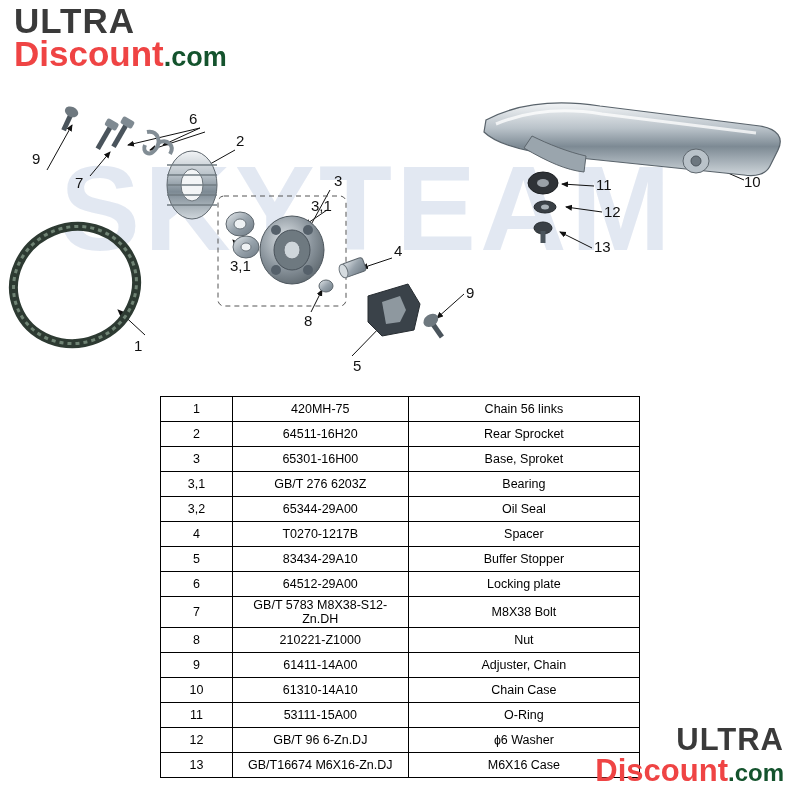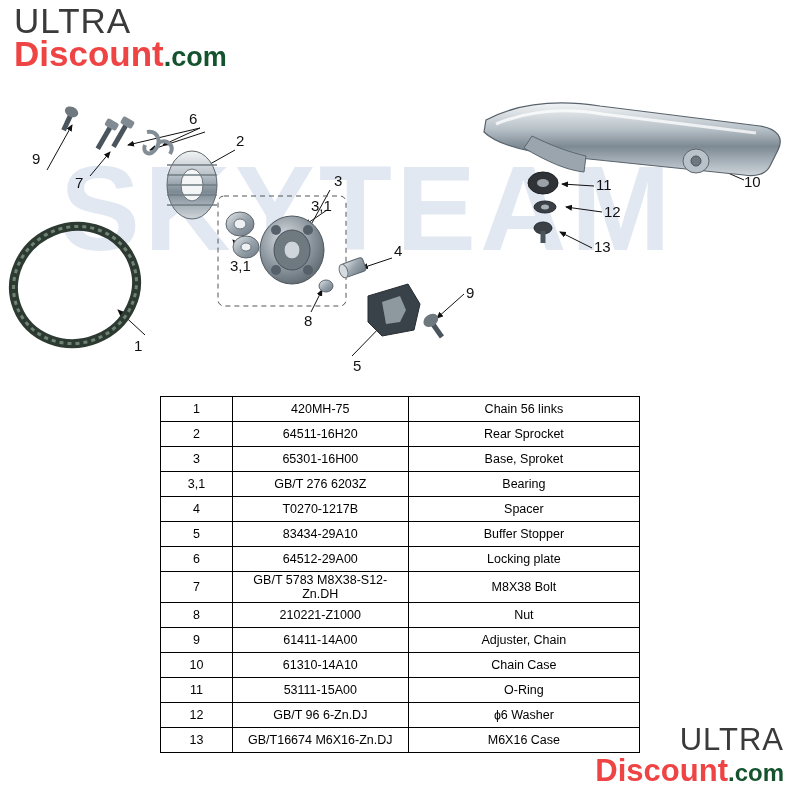--- a/index.html
+++ b/index.html
@@ -37,21 +37,21 @@
   
   .logo-top {
     position: absolute;
     left: 14px;
     top: 4px;
     z-index: 5;
     line-height: 0.95;
   }
   .logo-ultra {
     font-family: "Liberation Sans", sans-serif;
-    font-weight: normal;
+    font-weight: bold;
     font-size: 35px;
     color: #3a3a3a;
     letter-spacing: 1px;
   }
   .logo-discount {
     font-family: "Liberation Sans", sans-serif;
     font-weight: bold;
     font-size: 35px;
     color: #ef4444;
     letter-spacing: 0px;
@@ -304,20 +304,25 @@
         <td class="col-ref">3</td>
         <td class="col-part">65301-16H00</td>
         <td class="col-desc">Base, Sproket</td>
       </tr>
       <tr>
         <td class="col-ref">3,1</td>
         <td class="col-part">GB/T 276 6203Z</td>
         <td class="col-desc">Bearing</td>
       </tr>
       <tr>
+        <td class="col-ref">3,2</td>
+        <td class="col-part">65344-29A00</td>
+        <td class="col-desc">Oil Seal</td>
+      </tr>
+      <tr>
         <td class="col-ref">4</td>
         <td class="col-part">T0270-1217B</td>
         <td class="col-desc">Spacer</td>
       </tr>
       <tr>
         <td class="col-ref">5</td>
         <td class="col-part">83434-29A10</td>
         <td class="col-desc">Buffer Stopper</td>
       </tr>
       <tr>

